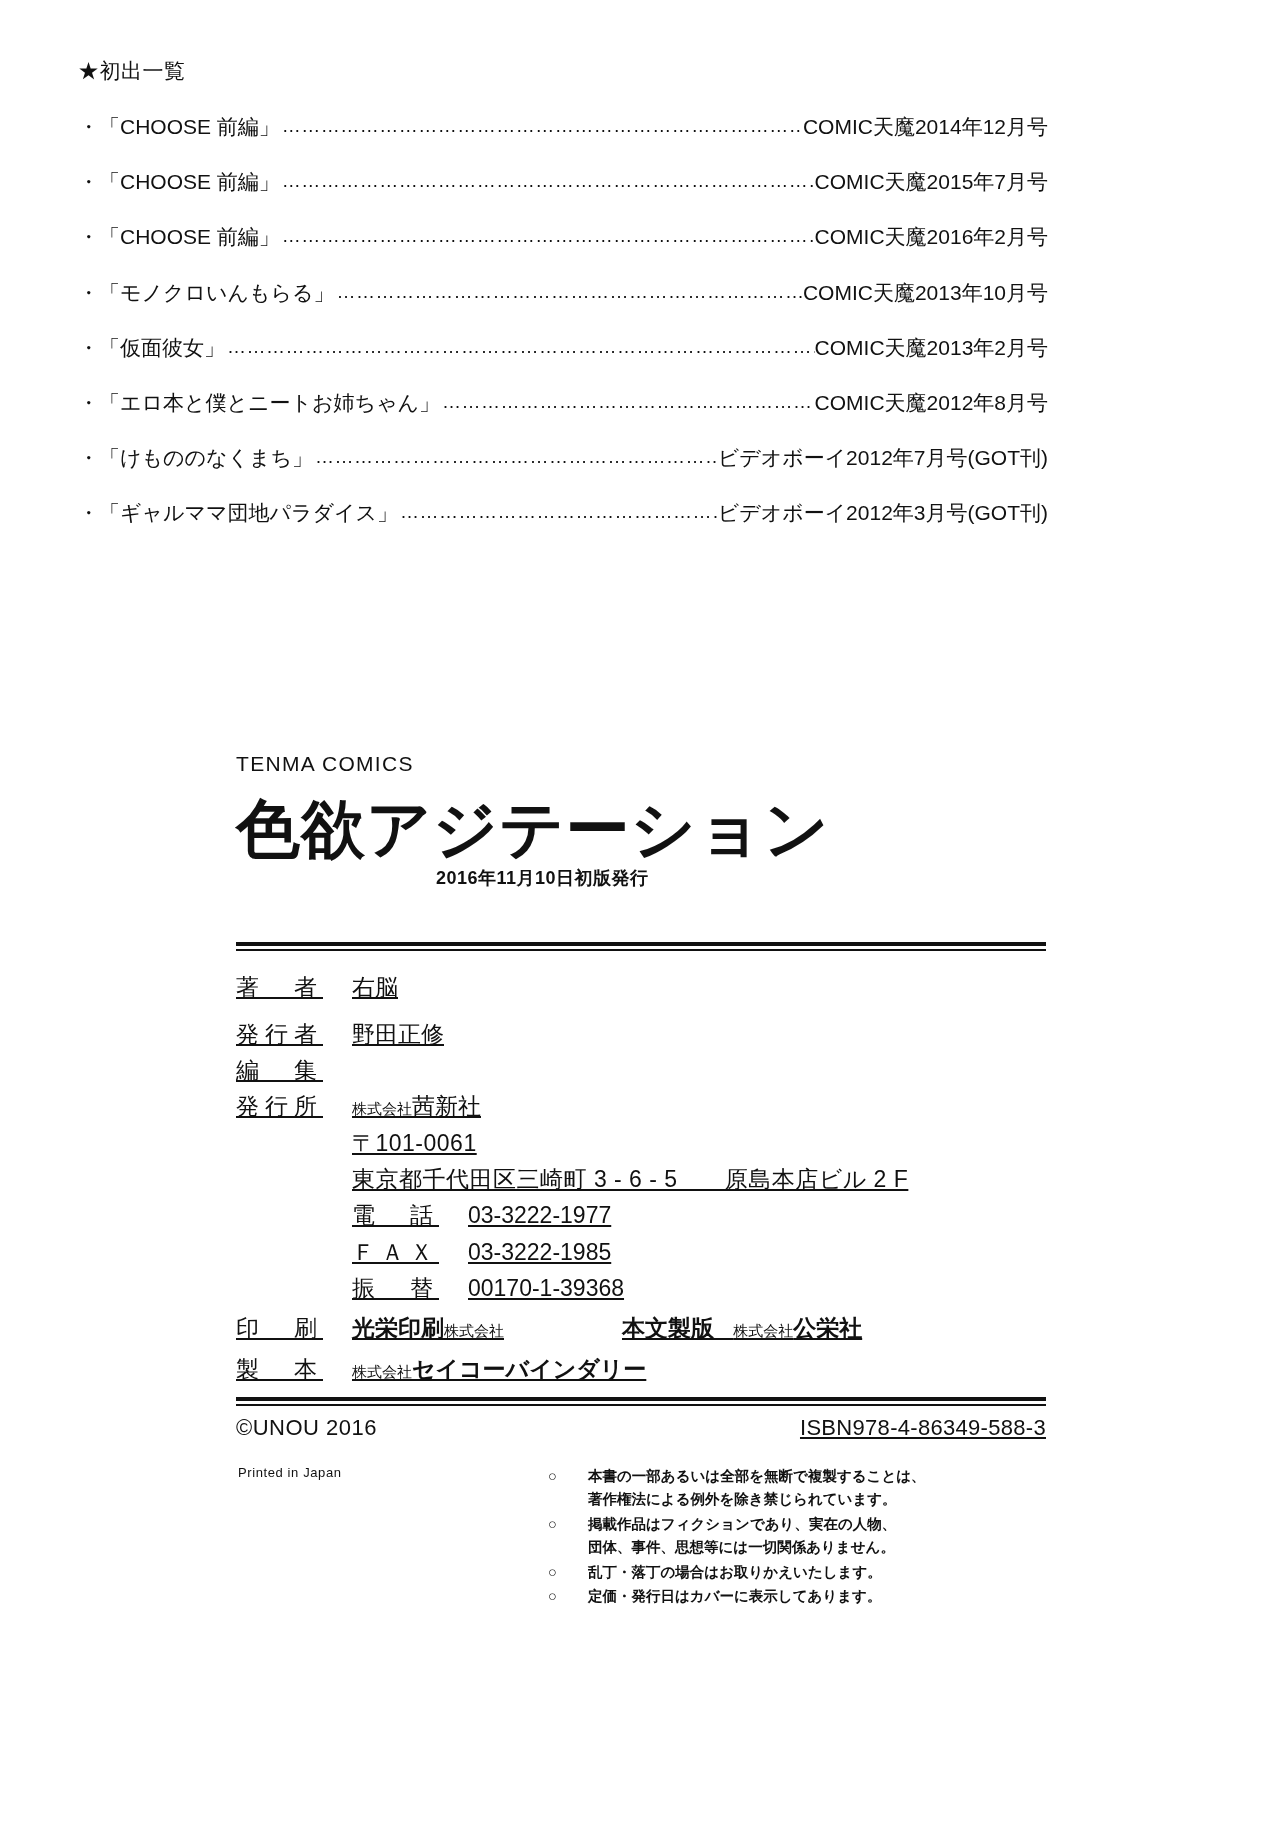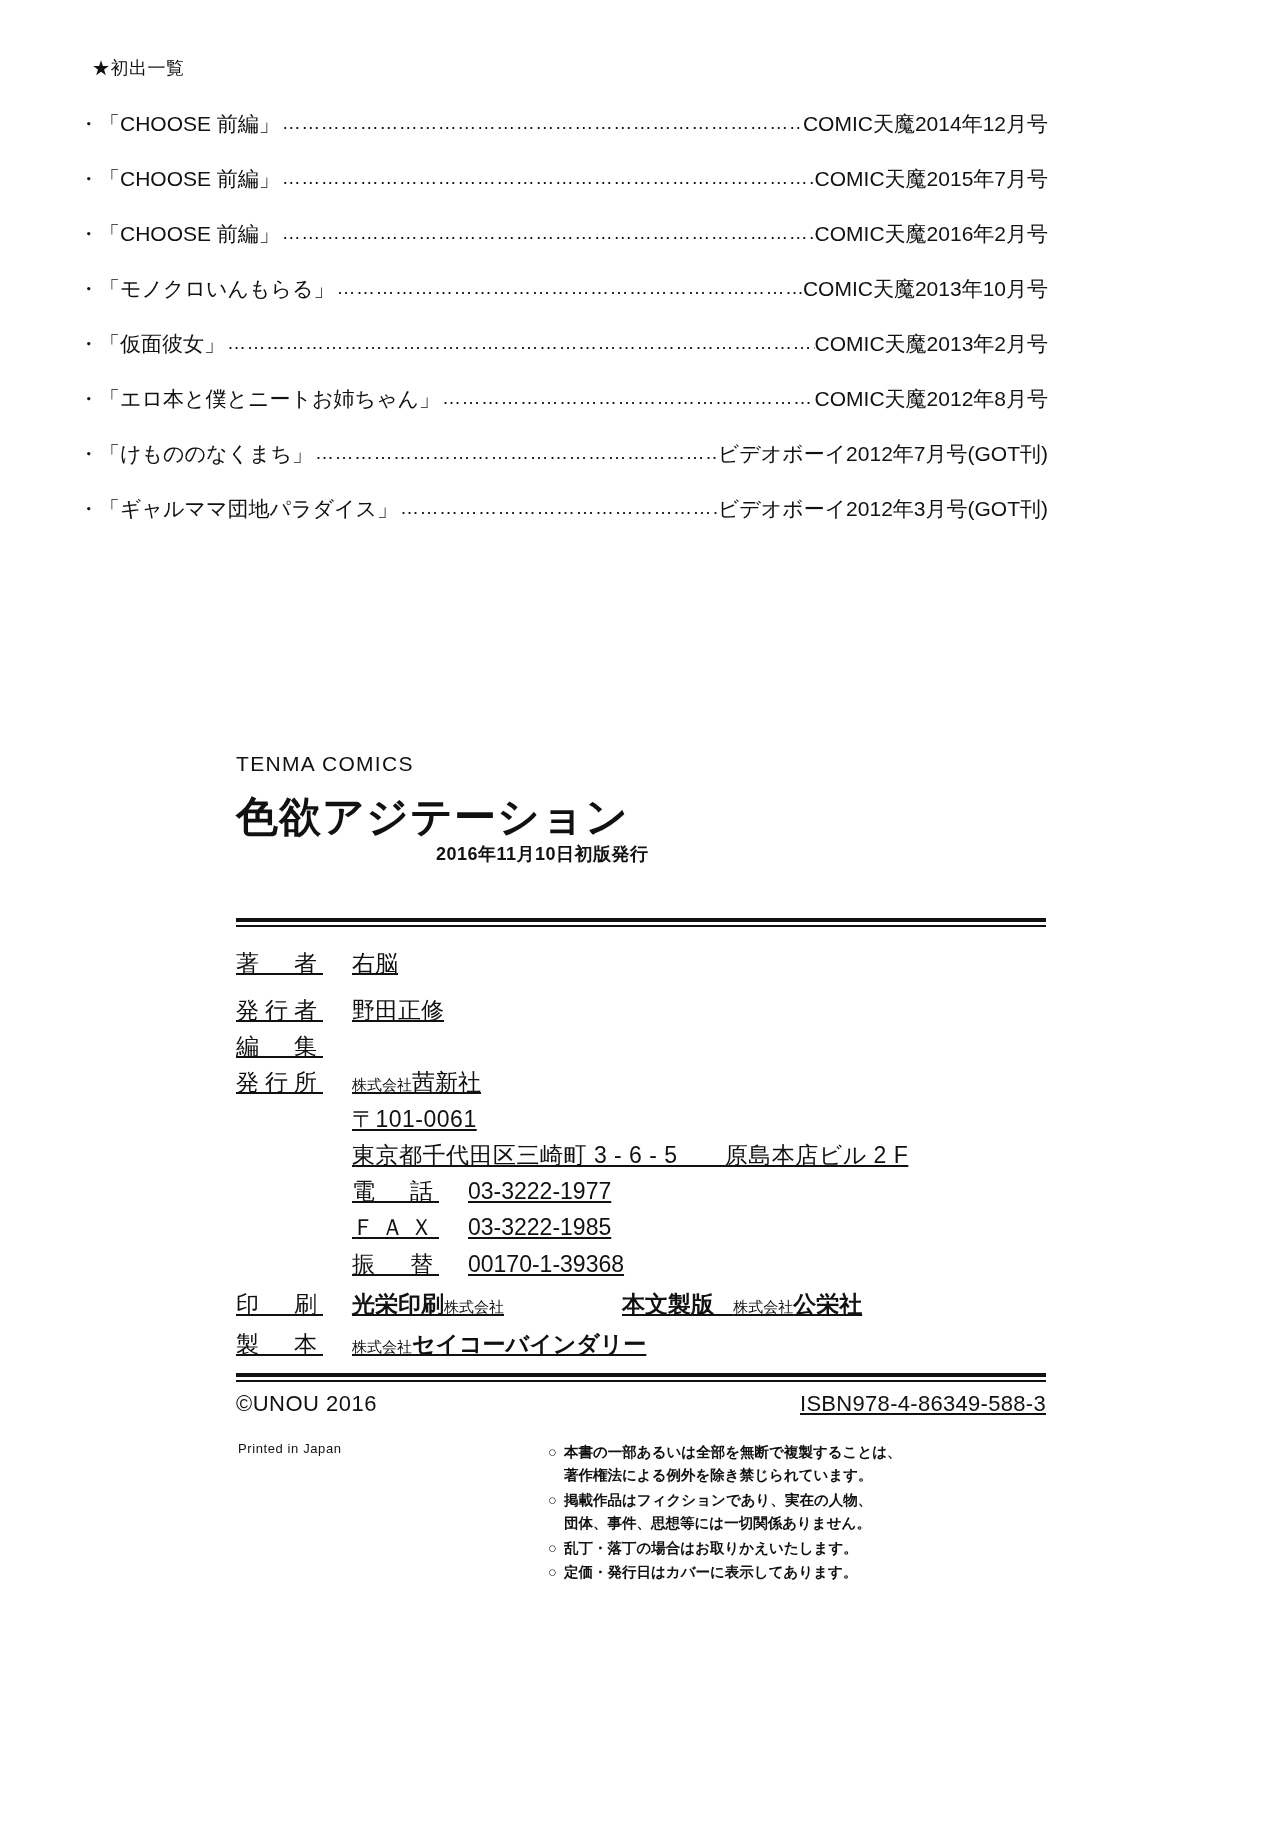--- a/index.html
+++ b/index.html
@@ -17,23 +17,23 @@
   }
 
   
   .firstpub {
     position: absolute;
     left: 78px;
     top: 58px;
     width: 970px;
   }
   .firstpub-heading {
-    font-size: 18px;
+    font-size: 21px;
     letter-spacing: 0.5px;
-    margin: 0 0 4px 14px;
+    margin: 0 0 4px 0;
     line-height: 1.2;
   }
   .fp-row {
     display: flex;
     align-items: baseline;
     font-size: 21px;
     line-height: 1.48;
     white-space: nowrap;
   }
   .fp-title {
@@ -60,21 +60,21 @@
     left: 236px;
     top: 752px;
     width: 810px;
   }
   .imprint-label {
     font-size: 21px;
     letter-spacing: 1.3px;
     margin-bottom: 18px;
   }
   .book-title {
-    font-size: 42px;
+    font-size: 64px;
     font-weight: bold;
     letter-spacing: 1px;
     line-height: 1.1;
     margin: 0 0 2px 0;
   }
   .pub-date {
     font-size: 18px;
     font-weight: bold;
     margin-left: 200px;
     letter-spacing: 0.5px;
@@ -153,21 +153,21 @@
     padding-left: 10px;
   }
   .notice {
     display: flex;
     margin-bottom: 1px;
   }
   .notice-mark {
     flex: 0 0 16px;
   }
   .notice-text { flex: 1 1 auto; font-weight: bold; }
-  .notice-text div { white-space: nowrap; }
+  .notice-text div { white-space: nowrap; margin-left: 24px; }
 </style>
 </head>
 <body>
 
 <section class="firstpub">
   <div class="firstpub-heading">★初出一覧</div>
 
   <div class="fp-row">
     <span class="fp-title">・「CHOOSE 前編」</span>
     <span class="fp-dots">……………………………………………………………………………………………………………………………………………………</span>

